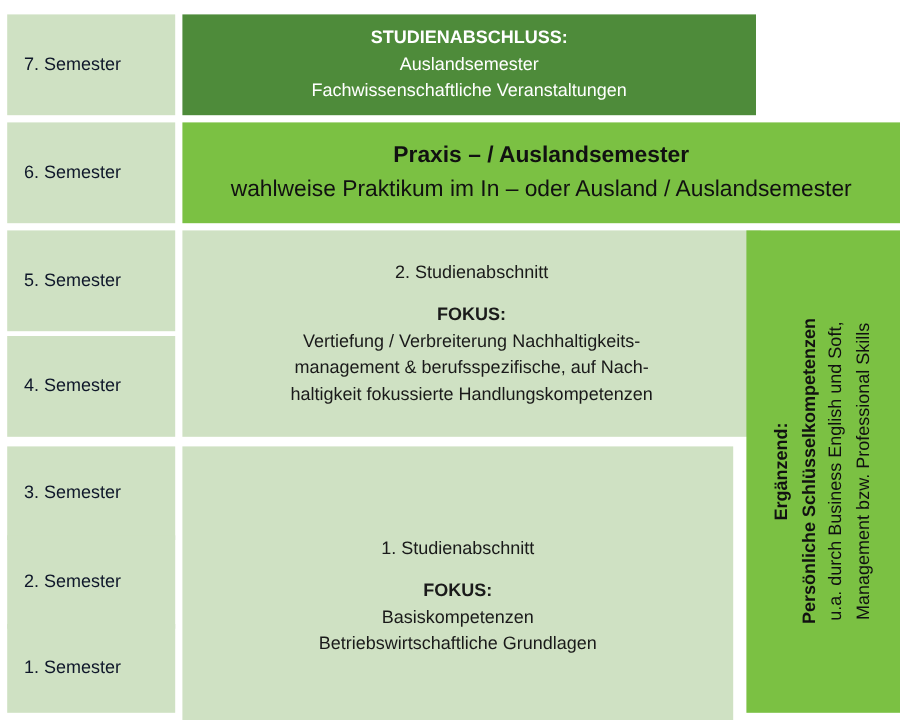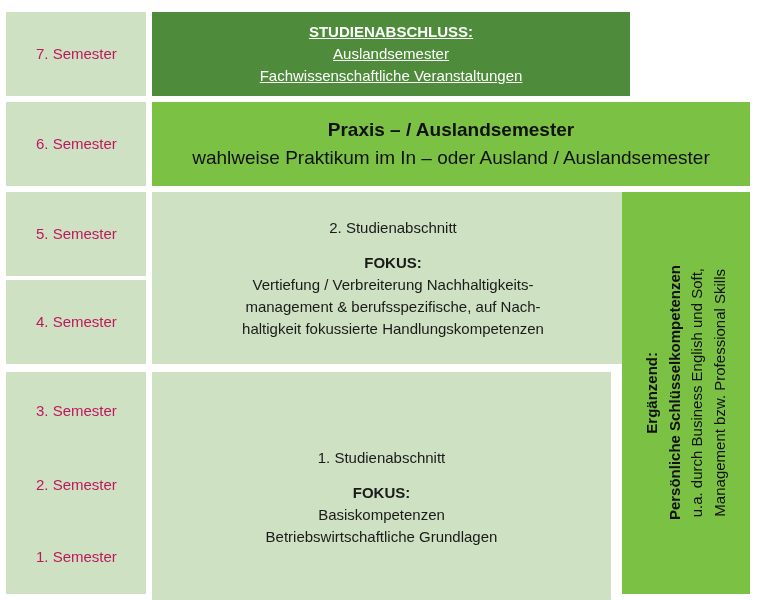--- a/index.html
+++ b/index.html
@@ -24,23 +24,23 @@
     box-sizing: border-box;
     display: flex;
     align-items: center;
     justify-content: center;
     text-align: center;
     line-height: 1.45;
   }
   .sem-box {
     background: #cfe1c3;
     font-size: 15px;
-    color: #be185d;
+    color: #0f172a;
     justify-content: flex-start;
-    padding-left: 30px;
+    padding-left: 14px;
   }
   .content-box {
     flex-direction: column;
     padding: 6px 10px;
   }
   .c-dark {
     background: #4e8b3a;
     color: #ffffff;
     font-size: 15px;
   }
@@ -101,21 +101,21 @@
   <div class="box sem-box" style="left:6px; top:372px; width:140px; height:78px;">
     <span>3. Semester</span>
   </div>
   <div class="box sem-box" style="left:6px; top:446px; width:140px; height:78px;">
     <span>2. Semester</span>
   </div>
   <div class="box sem-box" style="left:6px; top:520px; width:140px; height:74px;">
     <span>1. Semester</span>
   </div>
 
-  <div class="box content-box c-dark" style="left:152px; top:12px; width:478px; height:84px;text-decoration:underline;">
+  <div class="box content-box c-dark" style="left:152px; top:12px; width:478px; height:84px;">
     <span class="line bold">STUDIENABSCHLUSS:</span>
     <span class="line">Auslandsemester</span>
     <span class="line">Fachwissenschaftliche Veranstaltungen</span>
   </div>
 
   <div class="box content-box c-bright" style="left:152px; top:102px; width:598px; height:84px;">
     <span class="line bold">Praxis – / Auslandsemester</span>
     <span class="line">wahlweise  Praktikum im In – oder Ausland / Auslandsemester</span>
   </div>
 

